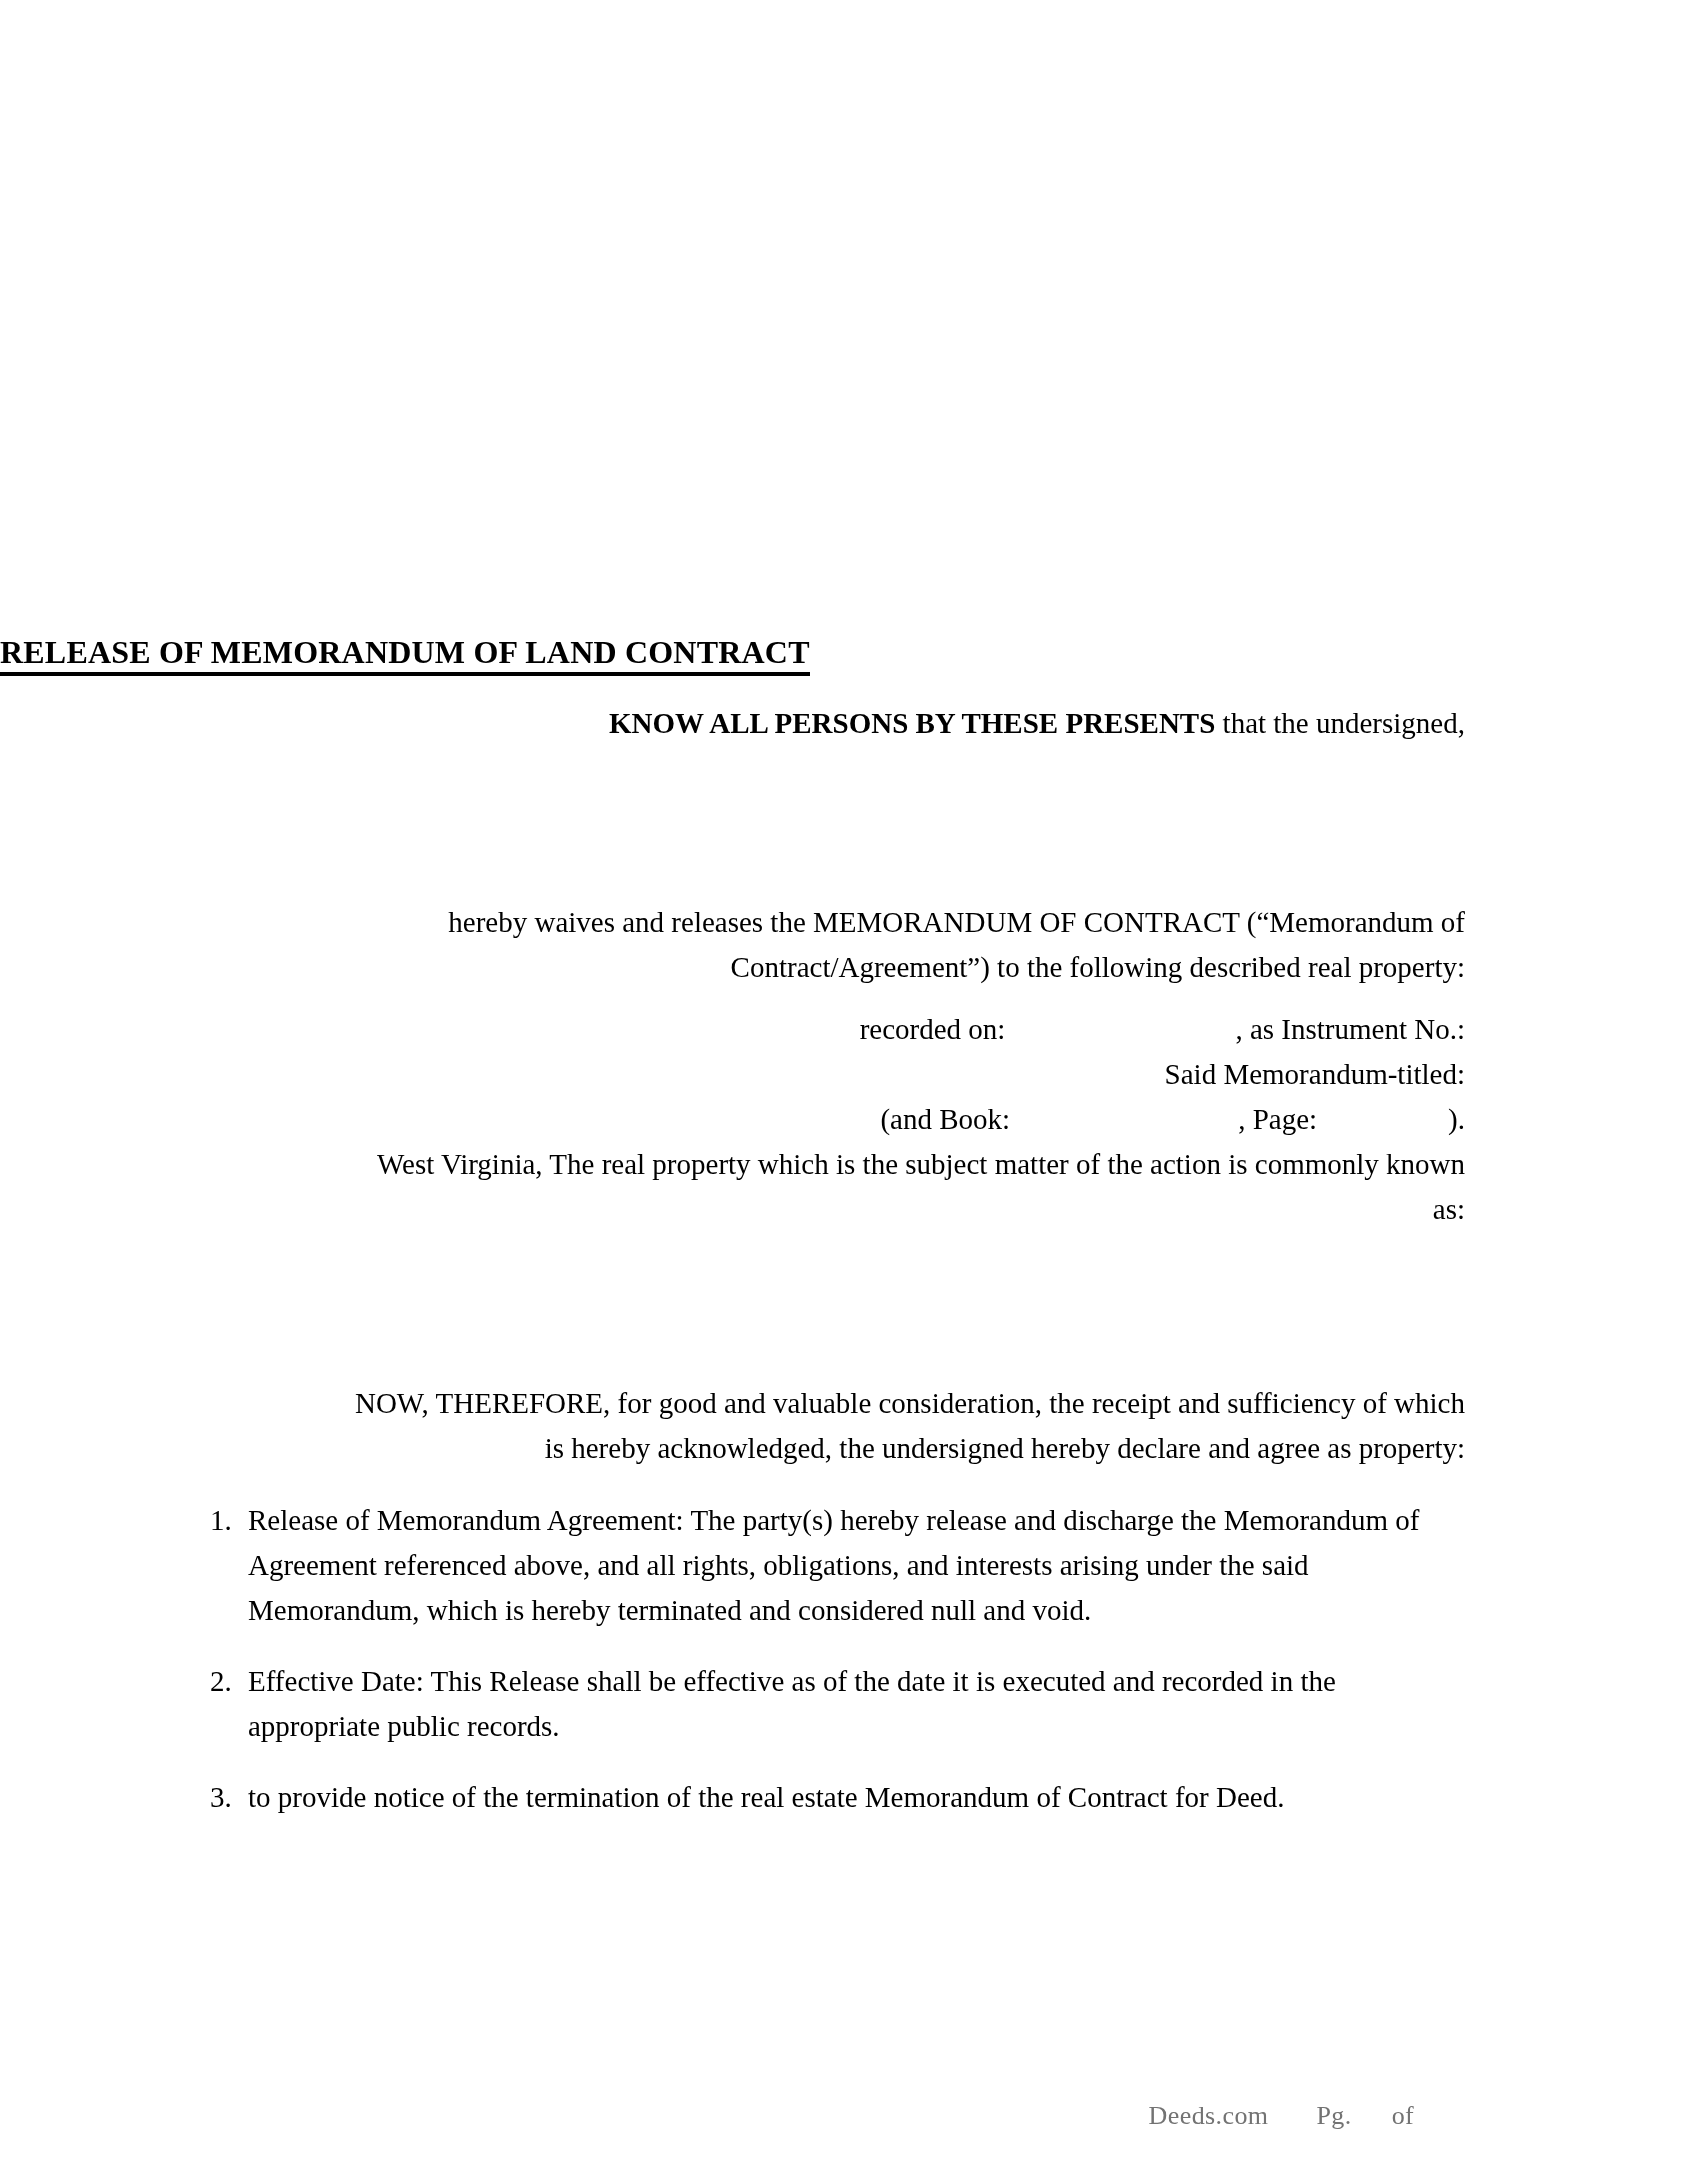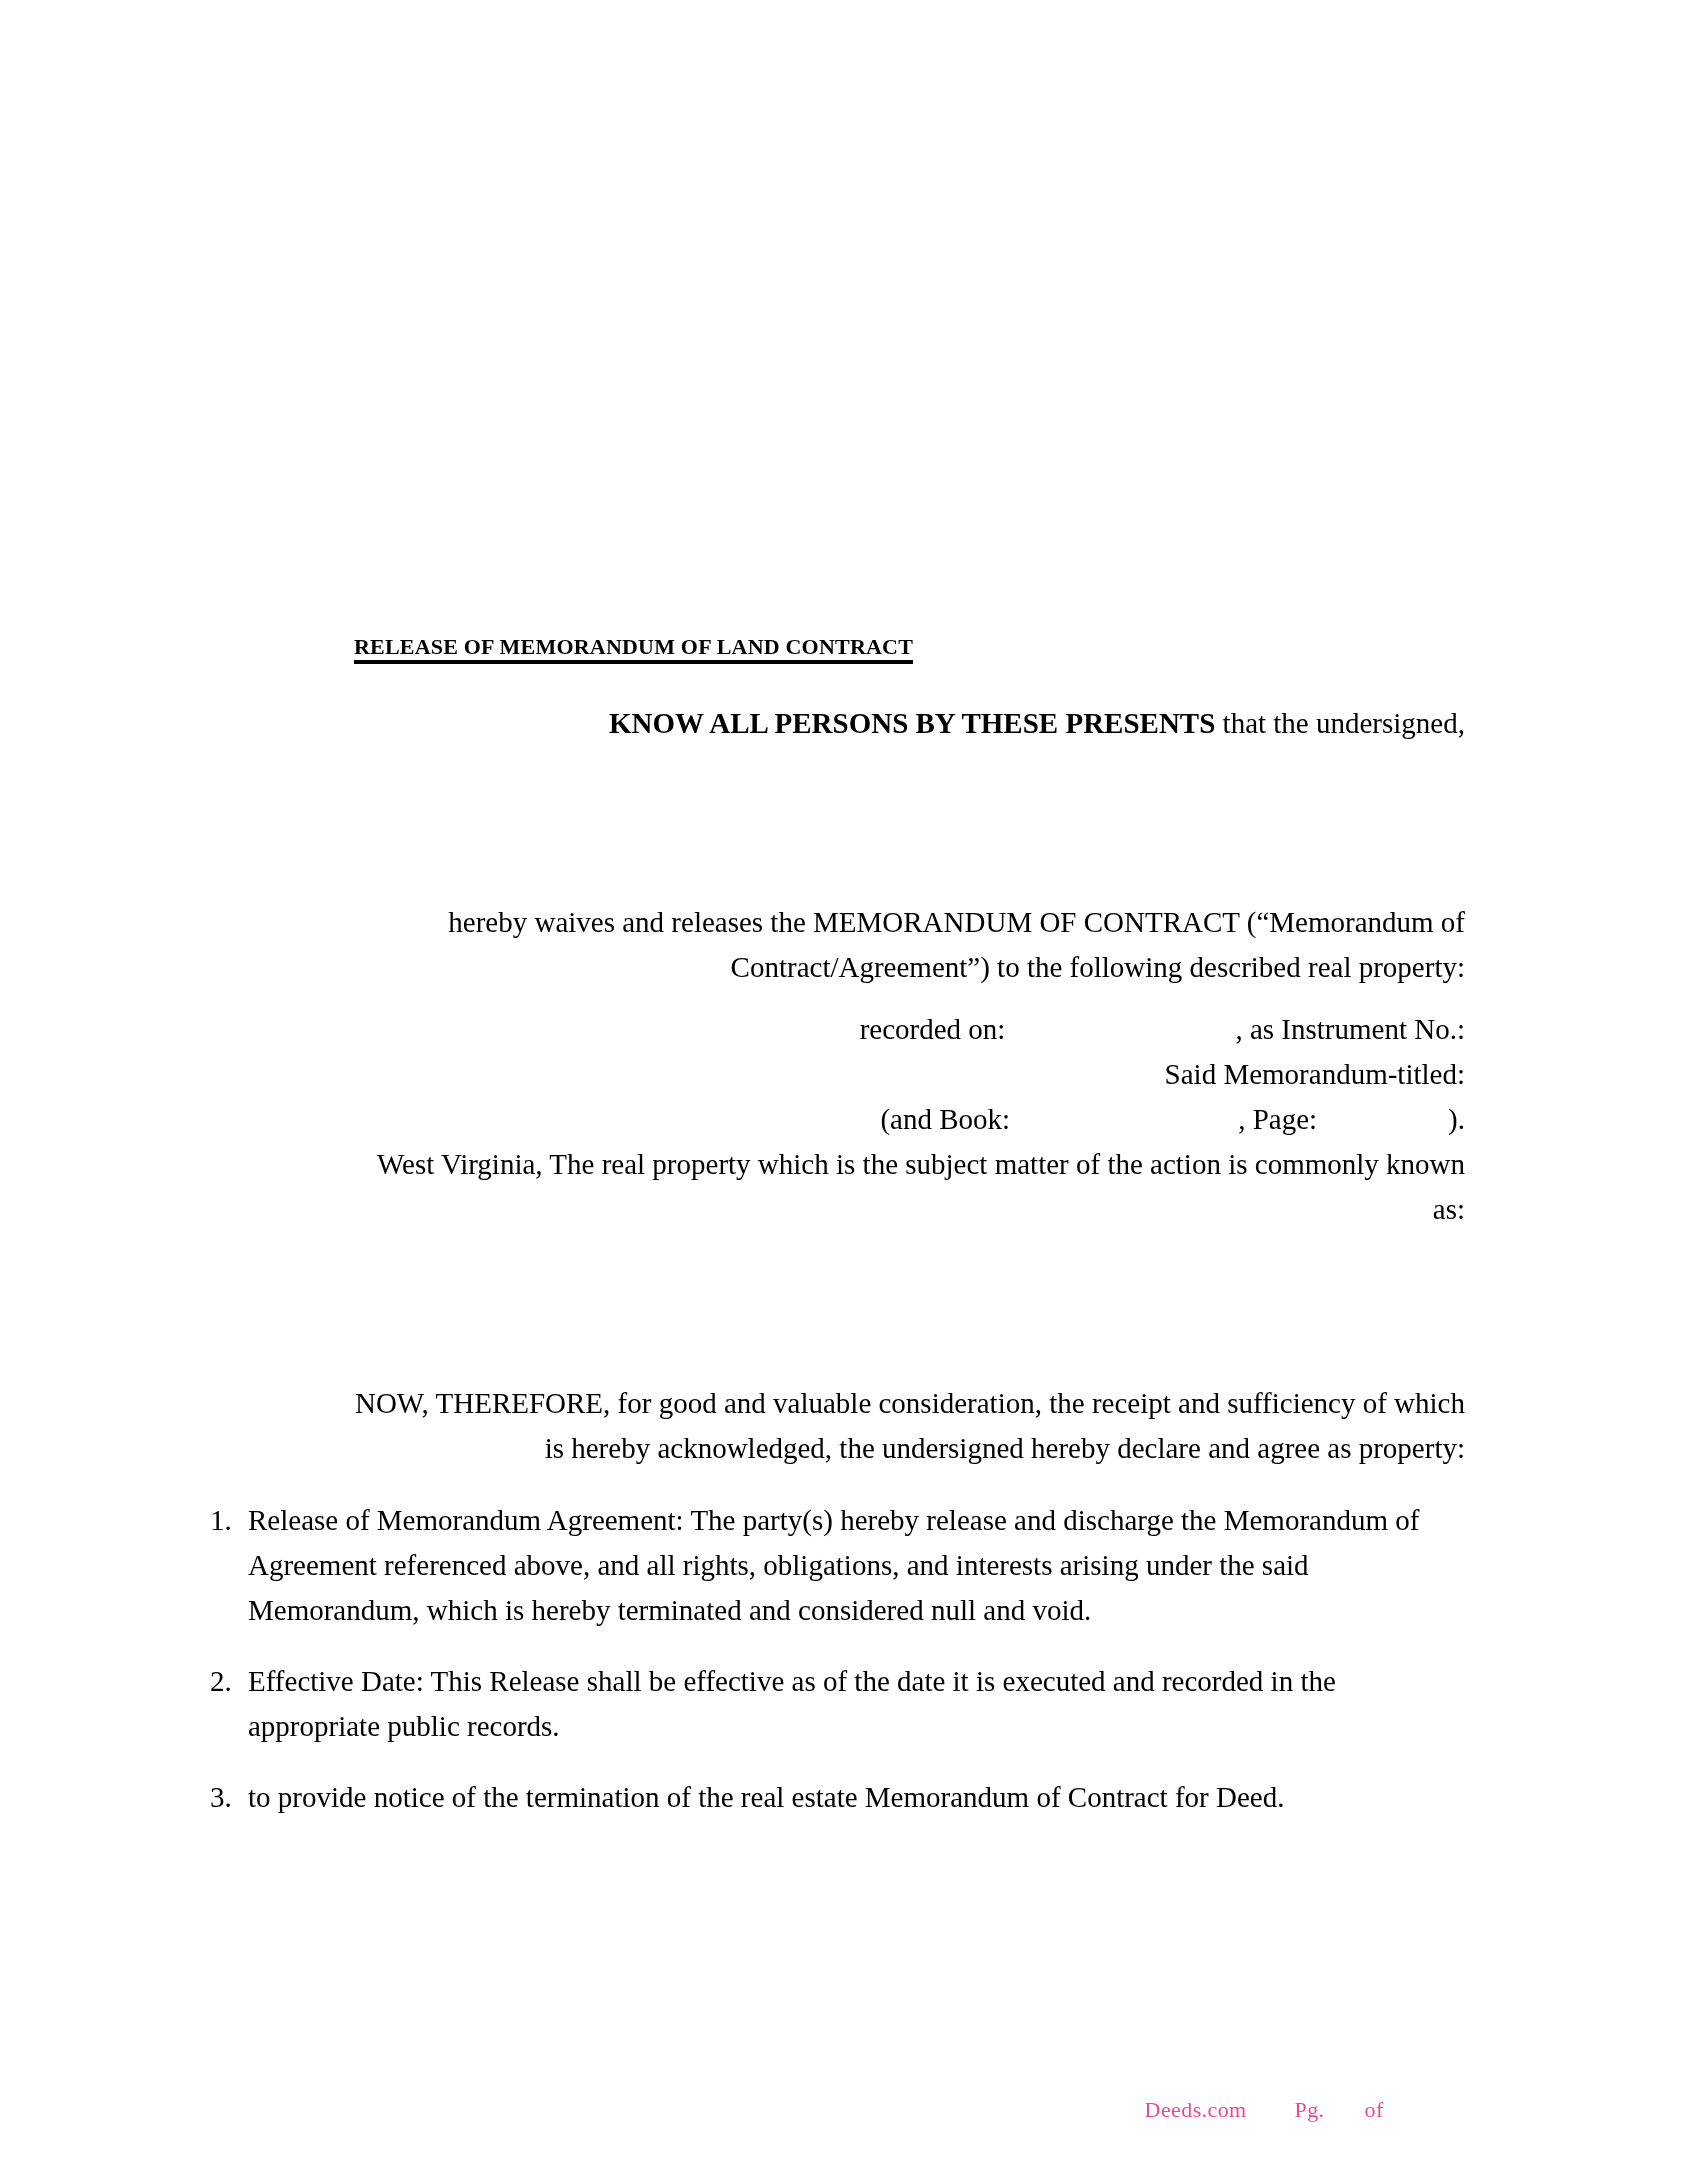--- a/index.html
+++ b/index.html
@@ -22,23 +22,22 @@
 
   
   .doc {
     position: absolute;
     left: 198px;
     top: 0;
     width: 1267px;
   }
 
   .doc-title {
-    text-align: center;
     font-weight: bold;
-    font-size: 22px;
+    font-size: 32px;
     letter-spacing: 0.2px;
     margin: 0;
     padding: 0;
     position: absolute;
     left: 0;
     top: 634px;
     width: 1267px;
   }
   .doc-title span.underlined {
     display: inline-block;
@@ -99,23 +98,23 @@
     width: 38px;
     text-align: left;
   }
   .clause .body { display: block; }
 
   
   .footer {
     position: absolute;
     left: 1121px;
     top: 2071px;
-    font-size: 22px;
+    font-size: 26px;
     letter-spacing: 0.4px;
-    color: #ec4899;
+    color: #737373;
     white-space: pre;
   }
   .footer .seg { display: inline-block; }
   .footer .gap-1 { display: inline-block; width: 48px; }
   .footer .gap-2 { display: inline-block; width: 40px; }
 </style>
 </head>
 <body>
 
 <div class="page">

